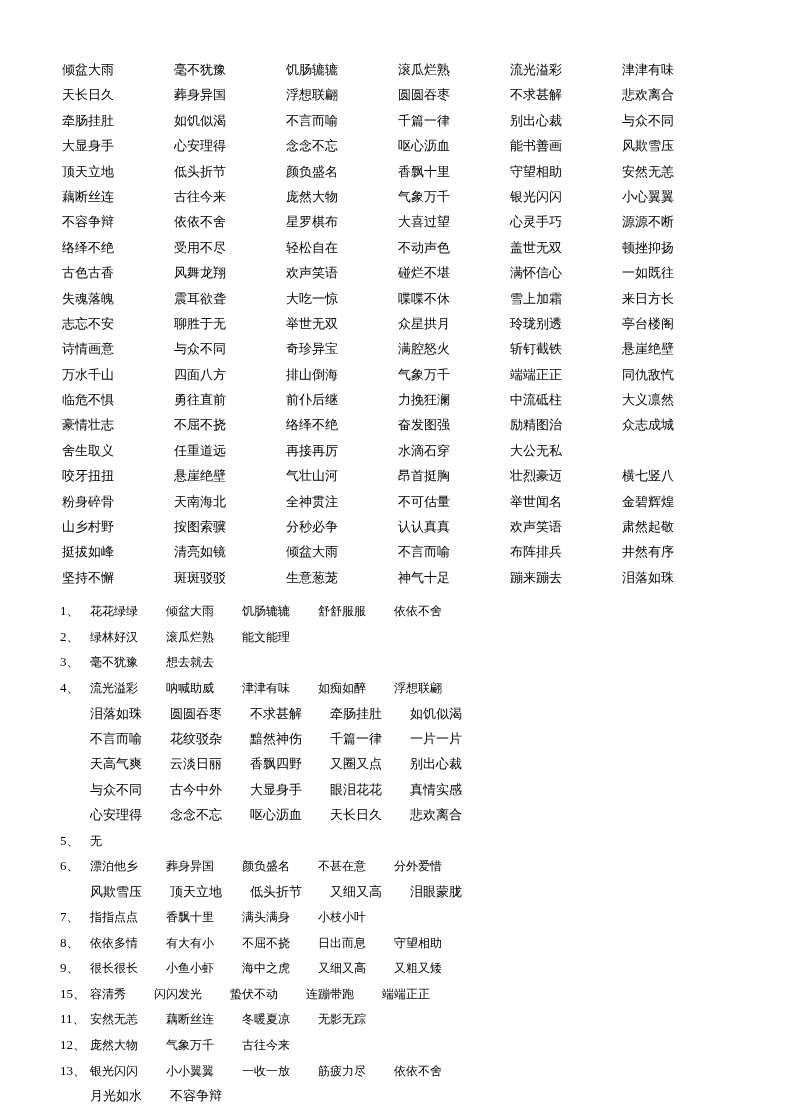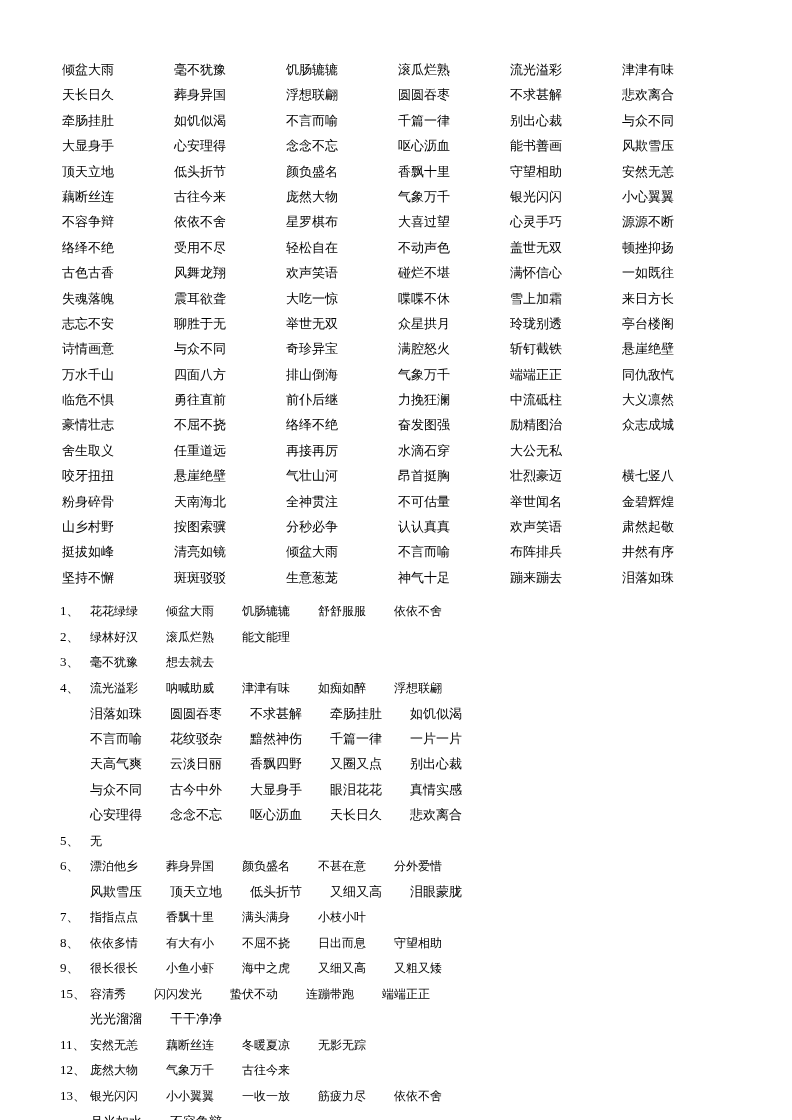--- a/index.html
+++ b/index.html
@@ -331,24 +331,20 @@
     </div>
     <div>
       <div class="num-row">
         <span class="num-label">15、</span>
         <span class="num-item">容清秀</span>
         <span class="num-item">闪闪发光</span>
         <span class="num-item">蛰伏不动</span>
         <span class="num-item">连蹦带跑</span>
         <span class="num-item">端端正正</span>
       </div>
-      <div class="sub-row">
-        <span class="sub-item">光光溜溜</span>
-        <span class="sub-item">干干净净</span>
-      </div>
     </div>
     <div>
       <div class="num-row">
         <span class="num-label">11、</span>
         <span class="num-item">安然无恙</span>
         <span class="num-item">藕断丝连</span>
         <span class="num-item">冬暖夏凉</span>
         <span class="num-item">无影无踪</span>
       </div>
     </div>

